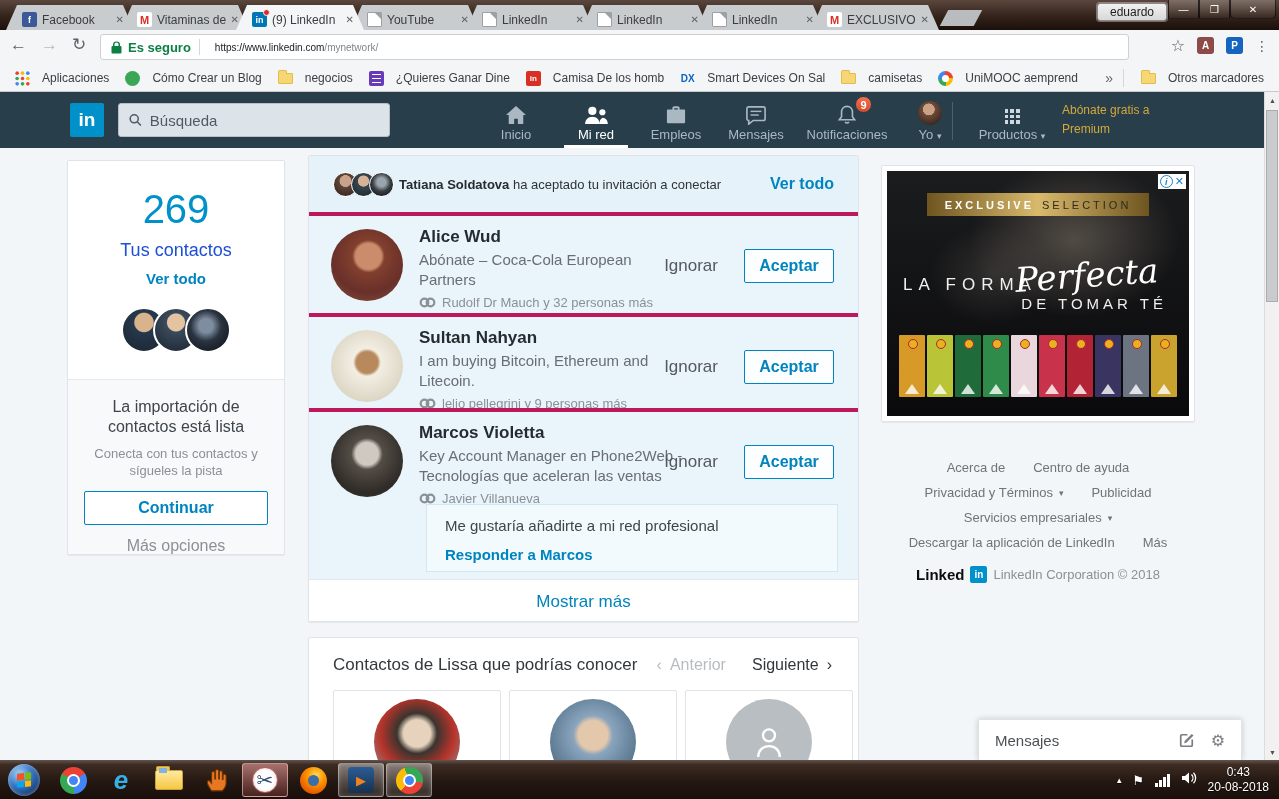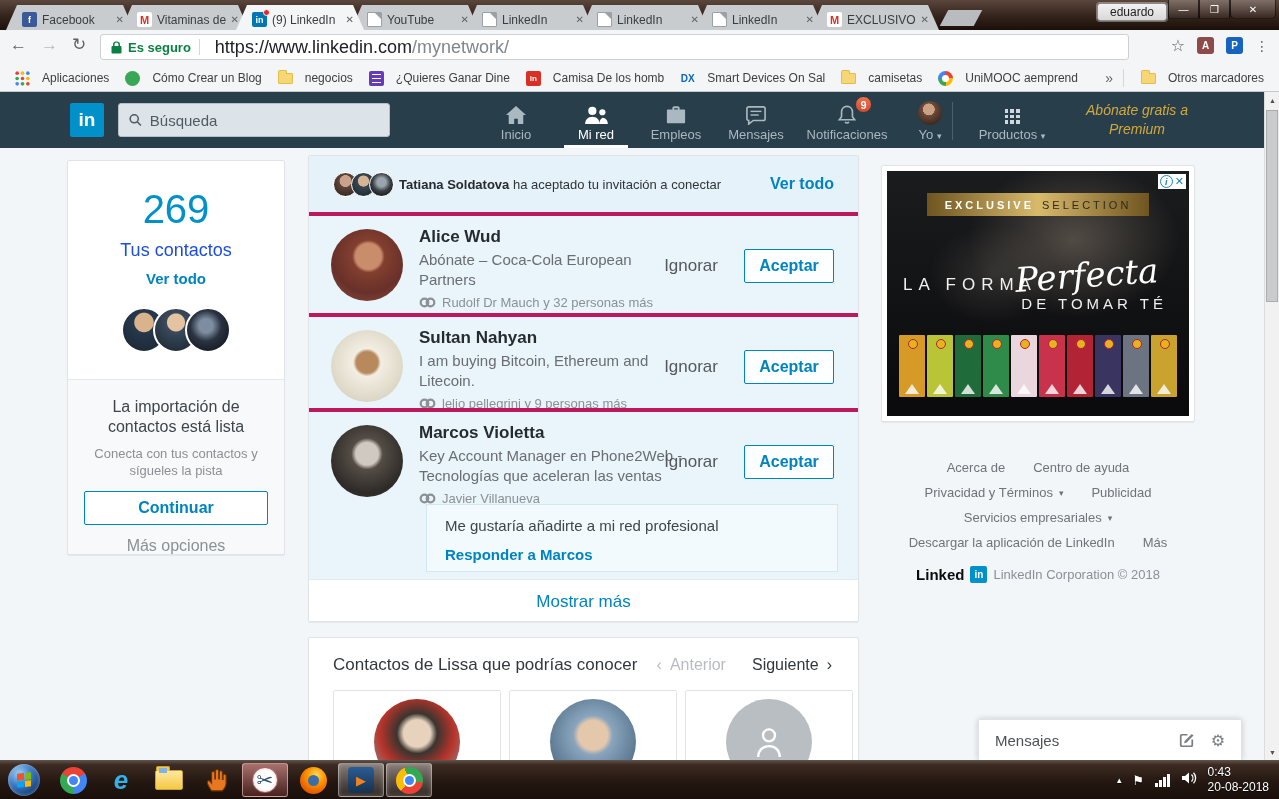--- a/index.html
+++ b/index.html
@@ -38,21 +38,21 @@
 
   
   .chrome-top { position:absolute; top:30px; left:0; right:0; height:62px; background:#f4f5f6;
     border-bottom:1px solid #c6c9cb; }
   .navbtns { position:absolute; left:10px; top:4px; display:flex; gap:14px; align-items:center; font-size:17px; }
   .navbtn { color:#5f6368; } .navbtn.disabled { color:#b8babd; }
   .omnibox { position:absolute; left:100px; right:150px; top:4px; height:26px; background:#fff;
     border:1px solid #cdd0d2; border-radius:3px; display:flex; align-items:center; padding:0 10px; gap:8px; }
   .secure { color:#0b8043; font-size:13px; font-weight:bold; display:flex; align-items:center; gap:6px; }
   .om-sep { width:1px; height:16px; background:#d4d6d8; }
-  .url { font-size:18px; white-space:nowrap;padding-left:7px; }
+  .url { font-size:10px; white-space:nowrap;padding-left:7px; }
   .url .host { color:#202124; } .url .path { color:#80868b; }
   .om-right { position:absolute; right:10px; top:6px; display:flex; gap:12px; align-items:center; }
   .star { color:#5f6368; font-size:16px; }
   .ext { width:17px; height:17px; border-radius:3px; color:#fff; font-size:10px; font-weight:bold;
     display:flex; align-items:center; justify-content:center; }
   .ext-pdf { background:#8e4a49; } .ext-p { background:#1565c0; }
   .menu3 { color:#5f6368; font-size:14px; letter-spacing:0; }
   .bookmarks { position:absolute; left:0; right:0; top:34px; height:28px; display:flex; align-items:center;
     padding:0 8px; gap:2px; font-size:12px; color:#3c4043; }
   .bm { display:flex; align-items:center; gap:12px; padding:3px 7px; border-radius:3px; white-space:nowrap; }
@@ -94,22 +94,22 @@
     background:linear-gradient(#f5704d,#d44a2e); color:#fff; font-size:11px; font-weight:bold;
     display:flex; align-items:center; justify-content:center; padding:0 3px; border:1px solid #283e4a; }
   .yo-av { width:24px; height:24px; border-radius:50%;
     background:radial-gradient(circle at 45% 35%, #caa184 28%, #6e4a38 30%, #3c2a22 75%); }
   .caret { font-size:9px; }
   .li-div { position:absolute; left:952px; top:10px; width:1px; height:38px; background:rgba(255,255,255,.18); }
   .products { position:absolute; left:962px; top:0; width:100px; height:56px; display:flex; flex-direction:column;
     align-items:center; justify-content:flex-end; padding-bottom:6px; gap:3px; color:#aab8c2; font-size:13px; }
   .grid9 { width:15px; height:15px; display:grid; grid-template-columns:repeat(3,1fr); gap:2px; }
   .grid9 i { background:#cfd8de; }
-  .premium { position:absolute; left:1062px; top:9px; width:150px; text-align:center; color:#d3a93c;
-    font-size:14px; line-height:19px;font-style:italic; }
+  .premium { position:absolute; left:1062px; top:9px; width:150px; text-align:left; color:#d3a93c;
+    font-size:12px; line-height:19px; }
 
   
   .page-bg { position:absolute; top:148px; left:0; right:0; height:612px; background:#f3f6f8; }
   .card { position:absolute; background:#fff; border:1px solid #e0e4e8; border-radius:2px;
     box-shadow:0 1px 1px rgba(0,0,0,.06); }
 
   
   .left-card { left:67px; top:160px; width:218px; height:395px; text-align:center; }
   .big-count { margin-top:26px; font-size:40px; color:#0091ca; }
   .contacts-title { margin-top:8px; font-size:18px; color:#1d4ed8; }
@@ -269,21 +269,21 @@
   .wmp-ico { width:26px; height:26px; border-radius:4px; background:linear-gradient(#2b5c94,#16324f);
     color:#f0831e; font-size:13px; display:flex; align-items:center; justify-content:center;
     font-family:"DejaVu Sans",sans-serif; }
   .tray { margin-left:auto; display:flex; align-items:center; gap:11px; color:#fff;
     text-shadow:0 1px 1px rgba(0,0,0,.8); padding-right:4px; }
   .tray-up { font-size:9px; } .tray-flag { font-family:"DejaVu Sans",sans-serif; font-size:13px; }
   .sigbars { display:flex; align-items:flex-end; gap:1.5px; height:13px; }
   .sigbars i { width:2.5px; background:#fff; }
   .sigbars i:nth-child(1){height:4px}.sigbars i:nth-child(2){height:7px}
   .sigbars i:nth-child(3){height:10px}.sigbars i:nth-child(4){height:13px}
-  .clock { text-align:left; font-size:12px; line-height:15px; }
+  .clock { text-align:center; font-size:12px; line-height:15px; }
 </style>
 </head>
 <body>
 
 <div class="screen">
 
   <div class="tabstrip">
     <div class="tabs">
       <div class="tab">
         <span class="favicon fi-fb">f</span>

